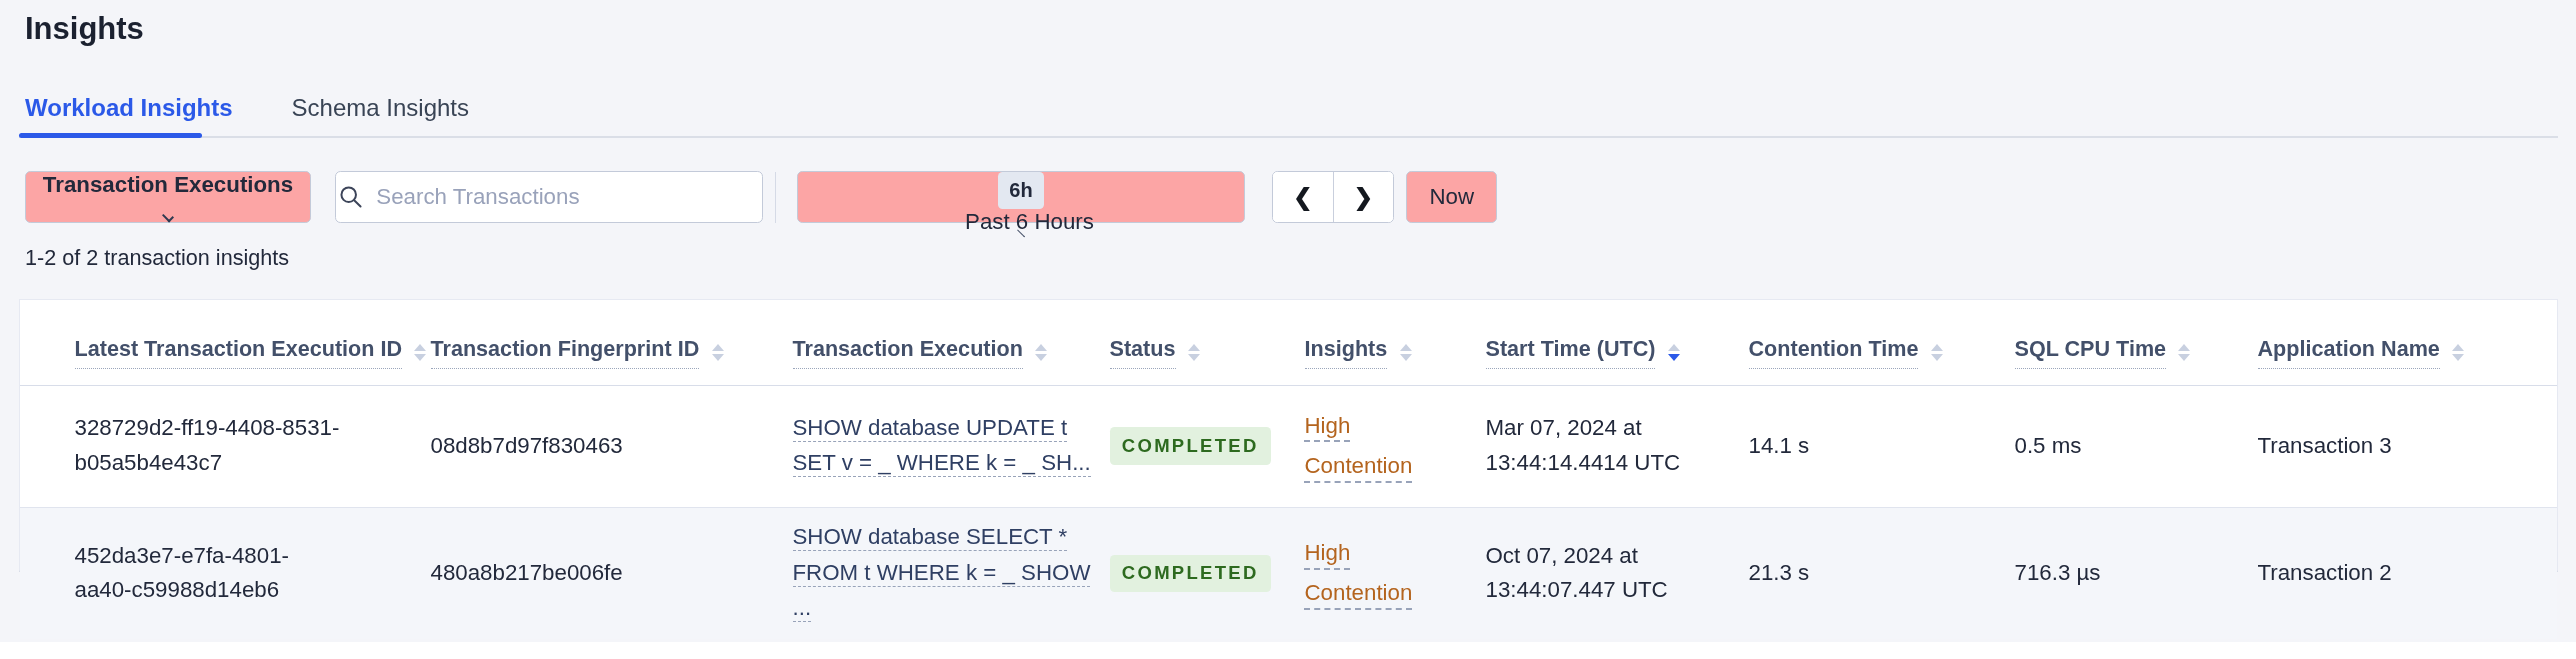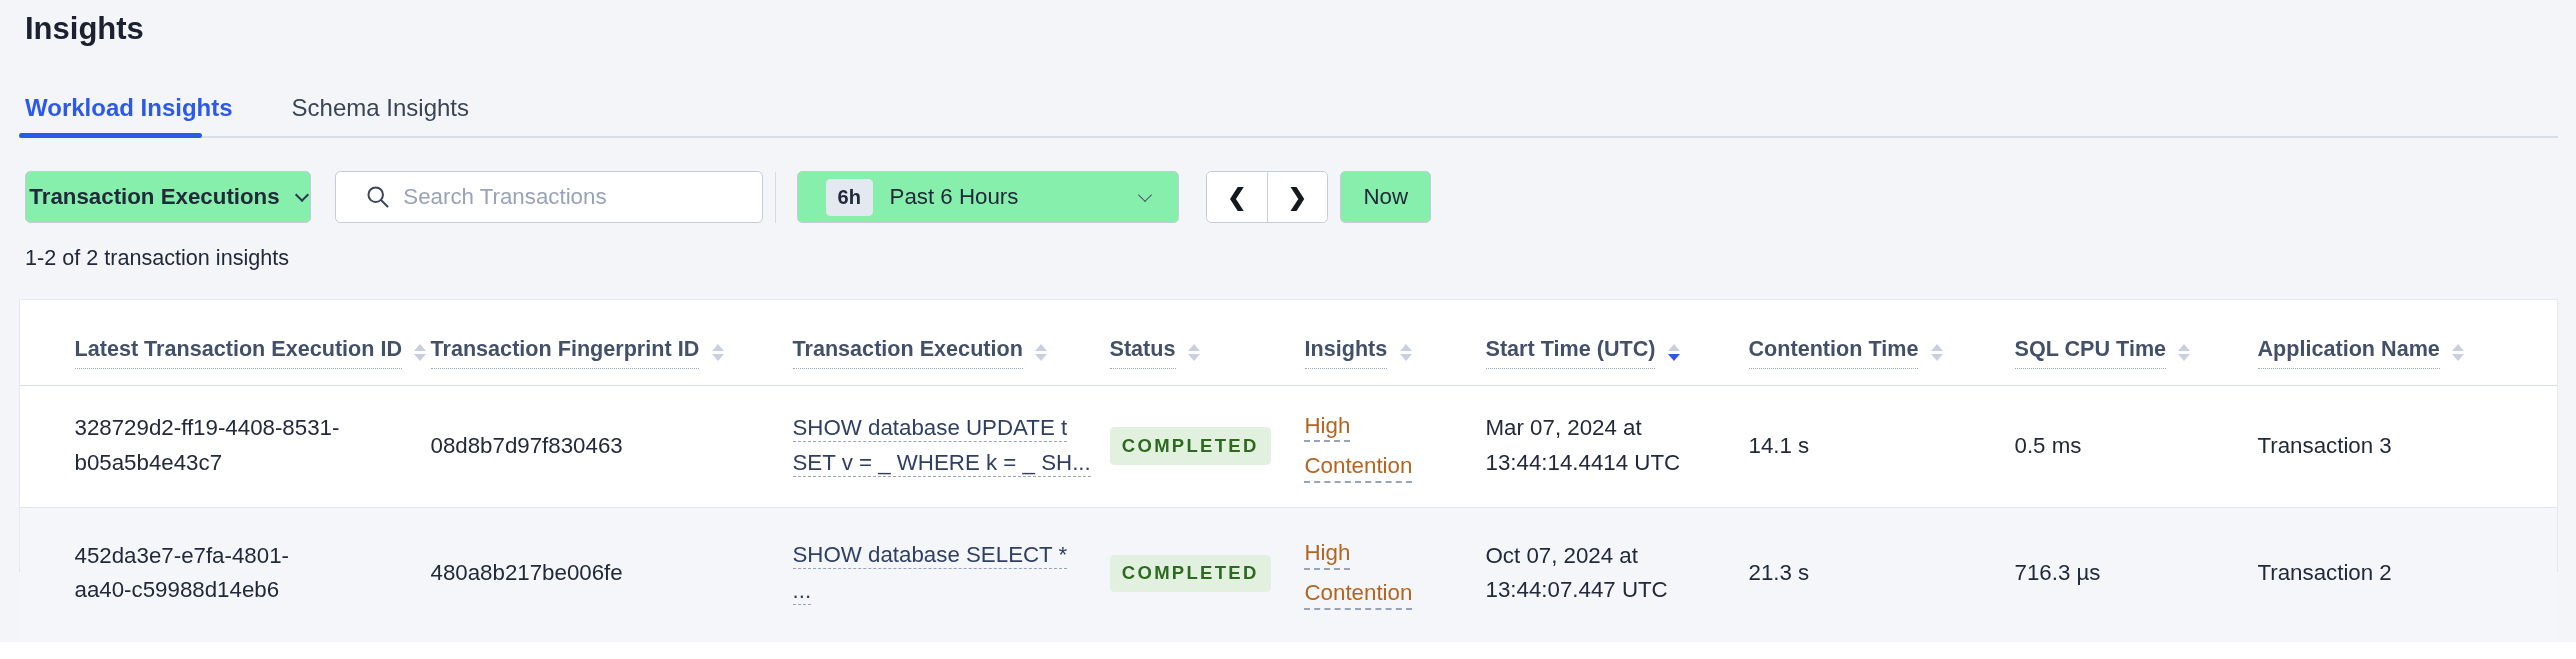--- a/index.html
+++ b/index.html
@@ -24,42 +24,42 @@
     position: absolute; left: 18.5px; width: 2539px; top: 136px; height: 1.5px;
     background: #dadee7;
   }
   .tab-active-bar {
     position: absolute; left: 18.5px; top: 133px; width: 183px; height: 5.4px;
     background: #2b59e8; border-radius: 3.1px;
   }
   
   .toolbar { position: absolute; left: 25px; top: 171px; height: 52px; display: flex; align-items: center; }
   .btn {
-    height: 52px; background: #86efac; border: 0.8px solid #c3cad9; border-radius: 5.4px;
+    height: 52px; background: #fca5a5; border: 0.8px solid #c3cad9; border-radius: 5.4px;
     display: flex; align-items: center; justify-content: center;
-    font-size: 22.3px; color: #22293b; cursor: pointer;
+    font-size: 22.3px; color: #22293b; cursor: pointer; flex-direction: column;
   }
   .dropdown-btn { width: 286px; font-weight: 600; gap: 17px; }
   .chev {
     width: 10px; height: 10px; border-right: 2.3px solid #2e3950; border-bottom: 2.3px solid #2e3950;
     transform: rotate(45deg) translate(-1.5px,-1.5px); display: inline-block;
   }
   .search-box {
     width: 428px; height: 52px; margin-left: 24px; background: #fff;
     border: 0.8px solid #c3cad9; border-radius: 5.4px;
-    display: flex; align-items: center; padding: 0 29px; gap: 12.3px;
+    display: flex; align-items: center; padding: 0 2px; gap: 12.3px;
   }
   .search-box input {
     border: none; outline: none; flex: 1; font-size: 22.3px;
     font-family: "Liberation Sans", sans-serif; color: #22293b; background: transparent;
   }
   .search-box input::placeholder { color: #99a2ba; }
   .filters-btn { width: 163px; margin-left: 23px; font-weight: 600; gap: 14px; }
   .v-divider { width: 0.8px; height: 51px; background: #d5dae6; margin-left: 11.6px; }
-  .time-picker { width: 382px; margin-left: 21.6px; justify-content: flex-start; padding: 0 28px; }
+  .time-picker { width: 448px; margin-left: 21.6px; justify-content: flex-start; padding: 0 28px; }
   .time-badge {
     background: #e3e8f1; border-radius: 4.6px; padding: 7px 11.6px;
     font-size: 20px; font-weight: 700; color: #22293b;
   }
   .time-label { margin-left: 17px; font-size: 22.3px; color: #22293b; flex: 1; }
   .time-picker .chev { border-width: 1.9px; border-color: #4b566d; }
   .arrow-group {
     display: flex; margin-left: 27px; height: 52px;
     background: #fff; border: 0.8px solid #c3cad9; border-radius: 5.4px; overflow: hidden;
   }
@@ -283,20 +283,21 @@
           </td>
         <td><span>14.1 s</span></td>
         <td><span>0.5 ms</span></td>
         <td><span>Transaction 3</span></td>
       </tr>
       <tr class="row-2">
         <td><span class="id-text">452da3e7-e7fa-4801-aa40-c59988d14eb6</span></td>
         <td><span>480a8b217be006fe</span></td>
         <td>
           <span class="stmt-line">SHOW database SELECT *</span>
+          <span class="stmt-line">FROM t WHERE k = _ SHOW</span>
           <span class="stmt-line">...</span>
         </td>
         <td><span class="status-badge">COMPLETED</span></td>
         <td>
             <div class="insight-wrap"><span class="insight-link">High Contention</span></div>
           </td>
         <td>
             <div class="time-cell">Oct 07, 2024 at 13:44:07.447 UTC</div>
           </td>
         <td><span>21.3 s</span></td>

